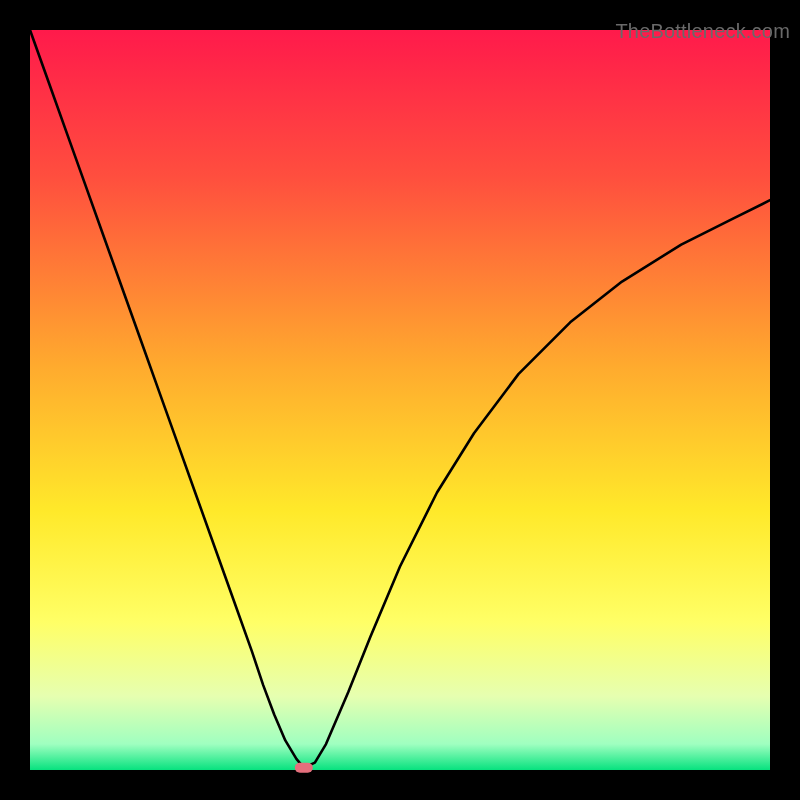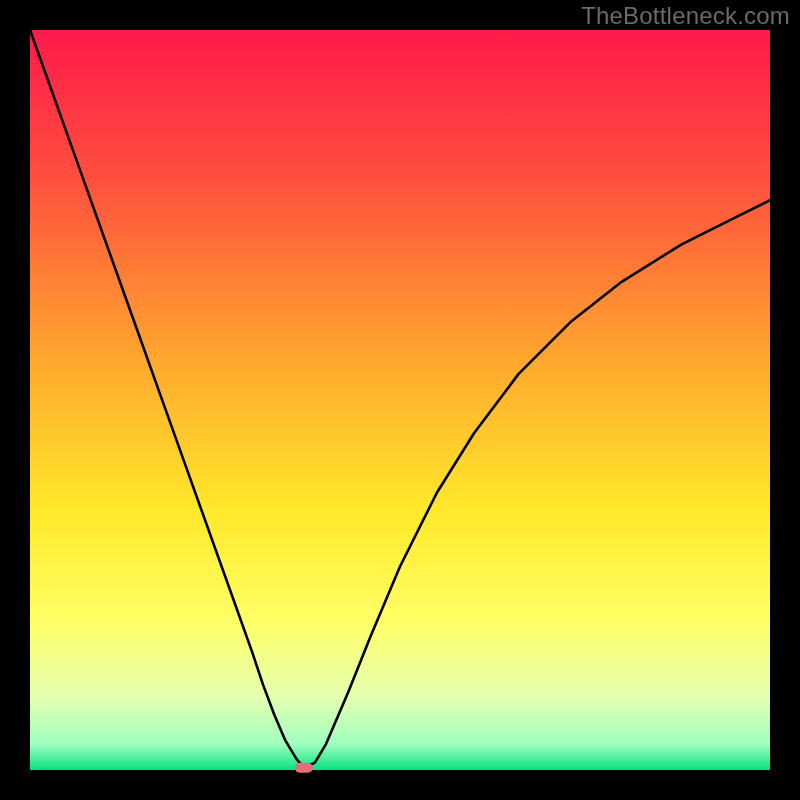--- a/index.html
+++ b/index.html
@@ -17,24 +17,24 @@
     height: 800px;
     background: #000;
   }
   svg {
     position: absolute;
     top: 0;
     left: 0;
   }
   .watermark {
     position: absolute;
-    top: 2px;
+    top: 20px;
     right: 10px;
     color: #6a6a6a;
-    font-size: 24px;
+    font-size: 20px;
     font-weight: 500;
     letter-spacing: 0.2px;
     user-select: none;
   }
 </style>
 </head>
 <body>
 
 <div class="wrap">
   <svg id="chart-svg" width="800" height="800" viewBox="0 0 800 800">

